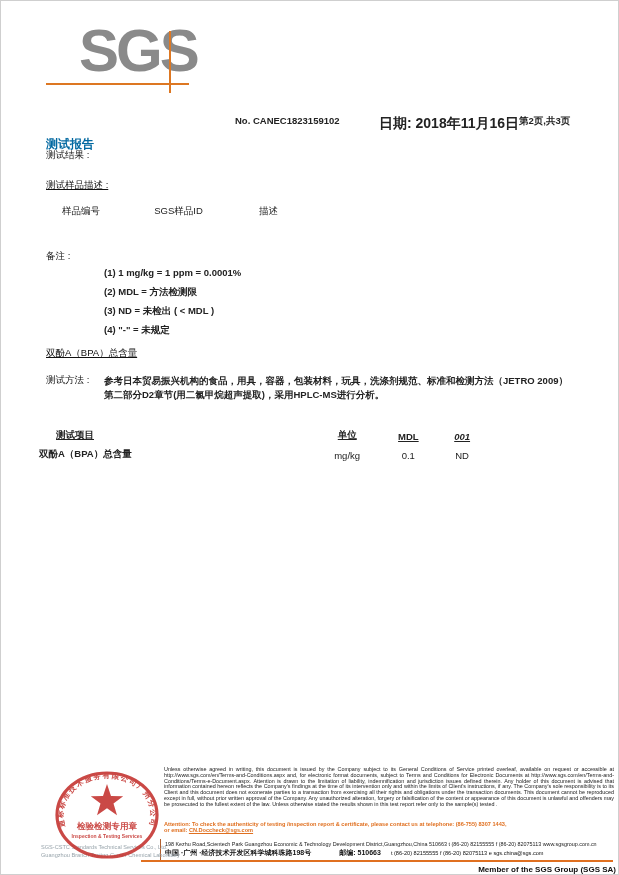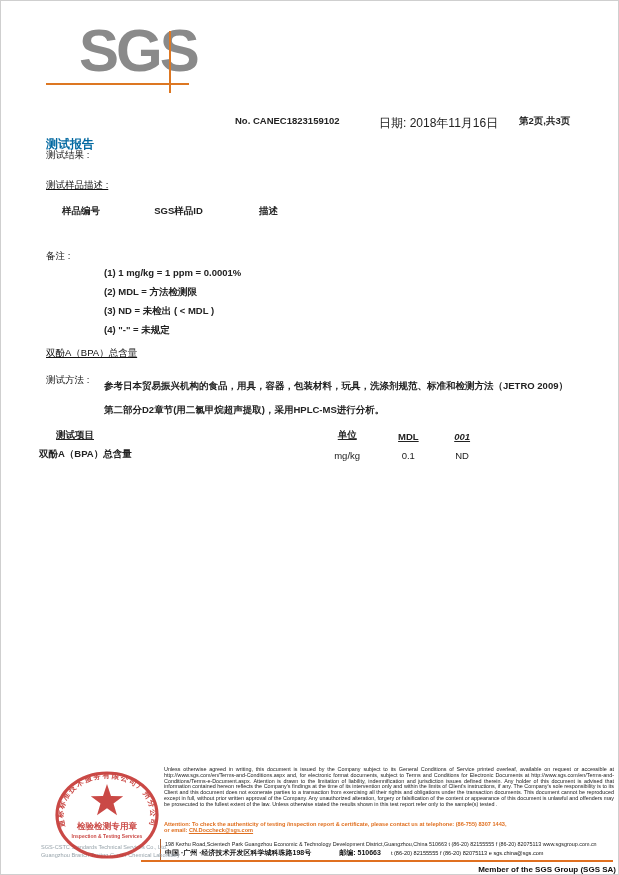--- a/index.html
+++ b/index.html
@@ -13,43 +13,43 @@
   .abs { position:absolute; }
 
   
   .logo-text { left:78px; top:20px; font-size:60px; font-weight:bold; color:#8a8a8a; letter-spacing:-3px; line-height:1; }
   .logo-hline { left:45px; top:82px; width:143px; height:2px; background:#dd7722; }
   .logo-vline { left:168px; top:30px; width:2px; height:62px; background:#dd7722; }
 
   
   .doc-title { left:45px; top:108px; font-size:12px; font-weight:bold; color:#0369a1;margin-top:27px; }
   .report-no { left:218px; top:114px; font-size:9.5px; font-weight:bold;padding-left:16px; }
-  .report-date { left:378px; top:114px; font-size:12px; font-weight:normal; }
+  .report-date { left:378px; top:114px; font-size:14px; font-weight:bold; }
   .report-pages { left:518px; top:114px; font-size:9.5px; font-weight:bold; }
 
   .label { font-size:9.5px; font-weight:normal; color:#111; }
   .u { text-decoration:underline; }
 
   .results-label { left:45px; top:148px; }
   .sample-heading { left:45px; top:178px; }
 
   .sample-table { left:45px; top:204px; width:400px; font-size:9.5px; }
   .sample-row { display:flex; margin-bottom:5px; }
   .sample-row .c1 { width:70px; text-align:center; }
   .sample-row .c2 { width:125px; text-align:center; }
   .sample-row .c3 { padding-left:18px; text-align:left; }
-  .sample-row.head { font-weight:bold; }
+  .sample-row.head { font-weight:normal; }
 
   .notes-label { left:45px; top:249px; }
   .notes-list { left:103px; top:266px; font-size:9.5px; font-weight:bold; }
   .notes-list div { margin-bottom:8px; line-height:11px; }
 
   .bpa-heading { left:45px; top:346px; }
   .method-label { left:45px; top:373px; }
-  .method-text { left:103px; top:373px; width:470px; font-size:9.5px; font-weight:bold; line-height:24px; }
+  .method-text { left:103px; top:373px; width:470px; font-size:9.5px; font-weight:bold; line-height:14px; }
 
   .result-table { left:38px; top:416px; width:450px; font-size:9.5px; }
   .rt-row { display:flex; align-items:flex-end; margin-bottom:6px; }
   .rt-item { width:280px; text-align:left; }
   .rt-row.head .rt-item { padding-left:17px;margin-top:12px; }
   .rt-unit { width:70px; text-align:center; }
   .rt-mdl { width:55px; text-align:center; }
   .rt-001 { width:55px; text-align:center; }
   .rt-row.head span { font-weight:bold; text-decoration:underline; }
   .rt-row.head .rt-001 span { font-style:italic; }

